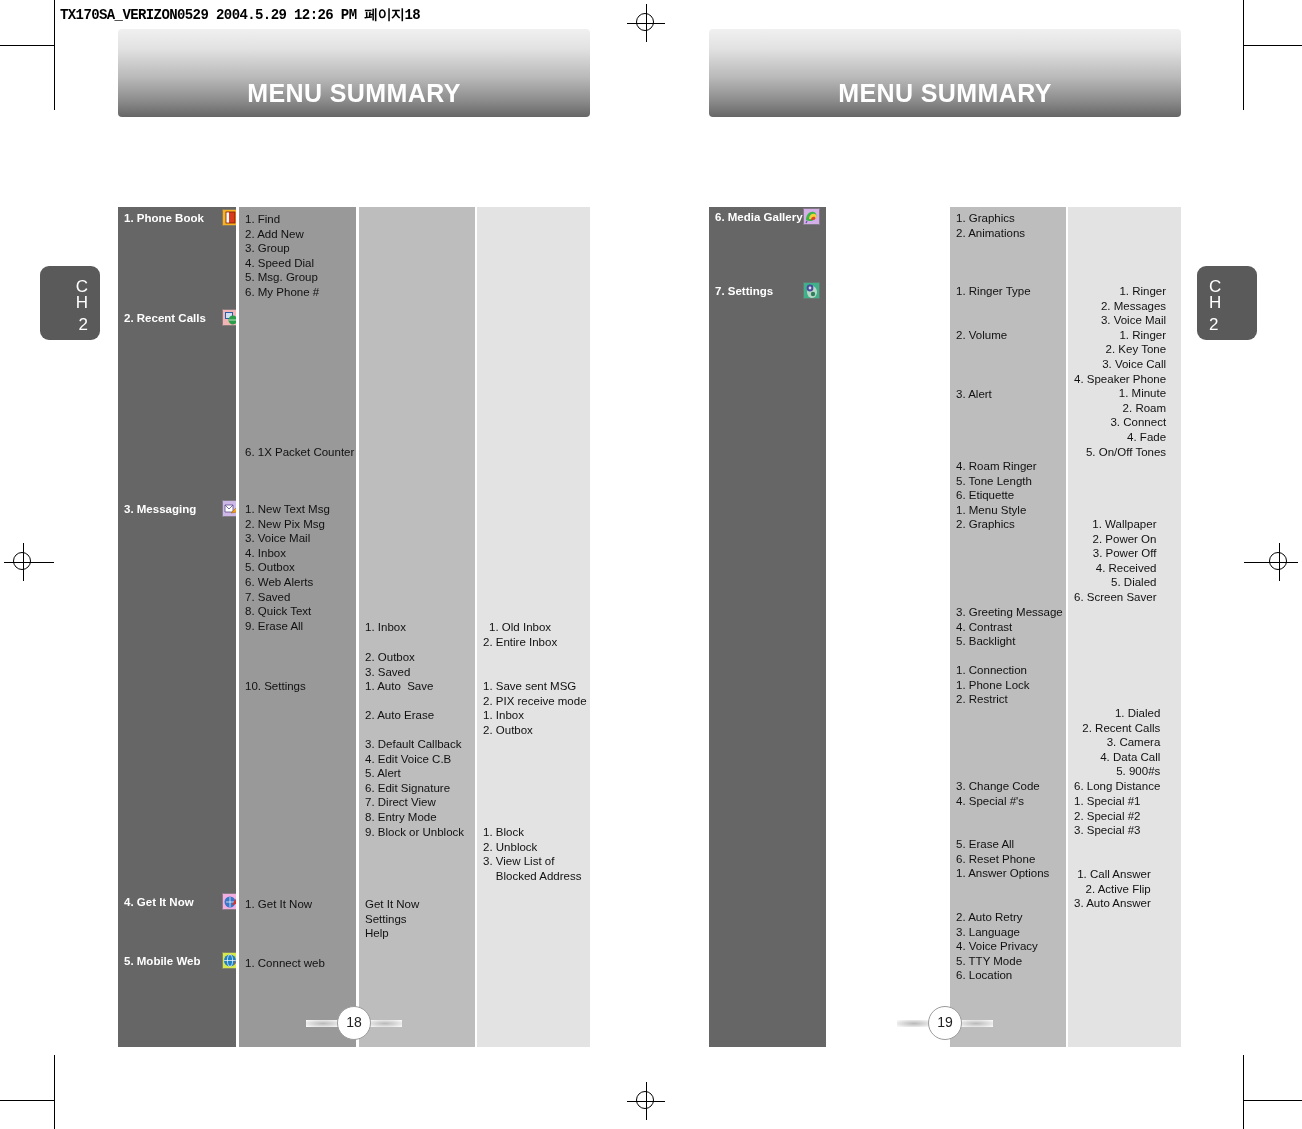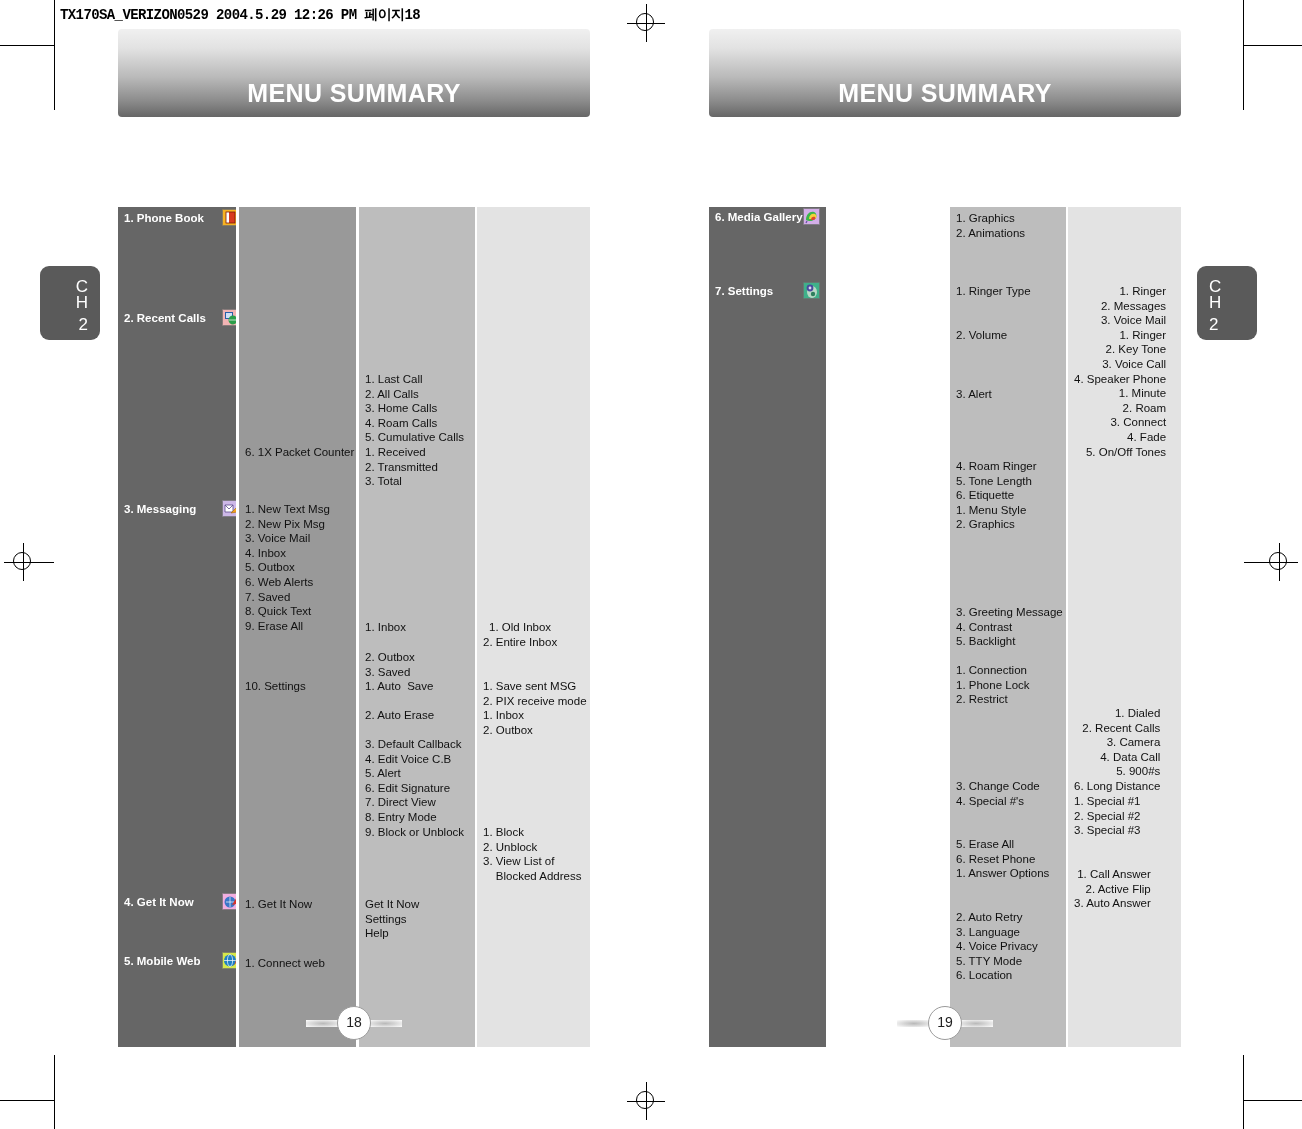--- a/index.html
+++ b/index.html
@@ -149,43 +149,41 @@
           <rect width="17" height="17" fill="#d7e84a"></rect>
           <circle cx="8" cy="8.5" r="6" fill="#1f7fc4"></circle>
           <ellipse cx="8" cy="8.5" rx="2.6" ry="6" fill="none" stroke="#ffffff" stroke-width="0.7"></ellipse>
           <path d="M2 8.5 h12" stroke="#ffffff" stroke-width="0.7"></path>
           <path d="M11 14 C14 11 15 6 13 3 L16 9 Z" fill="#e0442a"></path>
           <rect x="0.4" y="0.4" width="16.2" height="16.2" fill="none" stroke="#6d6d6d" stroke-width="0.8"></rect>
         </svg>
       </span>
     </div>
   <div class="col c2" style="left:239px;width:117px;">
+      <div class="itm" style="left: 6px; top: 5px;">1. Find
+2. Add New
+3. Group
+4. Speed Dial
+5. Msg. Group
+6. My Phone #</div>
       <div class="itm" style="left: 6px; top: 238px;">6. 1X Packet Counter</div>
       <div class="itm" style="left: 6px; top: 295px;">1. New Text Msg
 2. New Pix Msg
 3. Voice Mail
 4. Inbox
 5. Outbox
 6. Web Alerts
 7. Saved
 8. Quick Text
 9. Erase All</div>
       <div class="itm" style="left: 6px; top: 472px;">10. Settings</div>
       <div class="itm" style="left: 6px; top: 690px;">1. Get It Now</div>
       <div class="itm" style="left: 6px; top: 749px;">1. Connect web</div>
     </div>
   <div class="col c3" style="left:359px;width:116px;">
-      <div class="itm" style="left: 6px; top: 165px;">1. Last Call
-2. All Calls
-3. Home Calls
-4. Roam Calls
-5. Cumulative Calls
-1. Received
-2. Transmitted
-3. Total</div>
       <div class="itm" style="left: 6px; top: 413px;">1. Inbox</div>
       <div class="itm" style="left: 6px; top: 443px;">2. Outbox
 3. Saved
 1. Auto  Save</div>
       <div class="itm" style="left: 6px; top: 501px;">2. Auto Erase</div>
       <div class="itm" style="left: 6px; top: 530px;">3. Default Callback
 4. Edit Voice C.B
 5. Alert
 6. Edit Signature
 7. Direct View
@@ -284,20 +282,26 @@
 3. Voice Mail
 1. Ringer
 2. Key Tone
 3. Voice Call
 4. Speaker Phone
 1. Minute
 2. Roam
 3. Connect
 4. Fade
 5. On/Off Tones</div>
+      <div class="itm" style="left: 6px; top: 310px;">1. Wallpaper
+2. Power On
+3. Power Off
+4. Received
+5. Dialed
+6. Screen Saver</div>
       <div class="itm" style="left: 6px; top: 499px;">1. Dialed
 2. Recent Calls
 3. Camera
 4. Data Call
 5. 900#s
 6. Long Distance</div>
       <div class="itm" style="left: 6px; top: 587px;">1. Special #1
 2. Special #2
 3. Special #3</div>
       <div class="itm" style="left: 6px; top: 660px;">1. Call Answer

